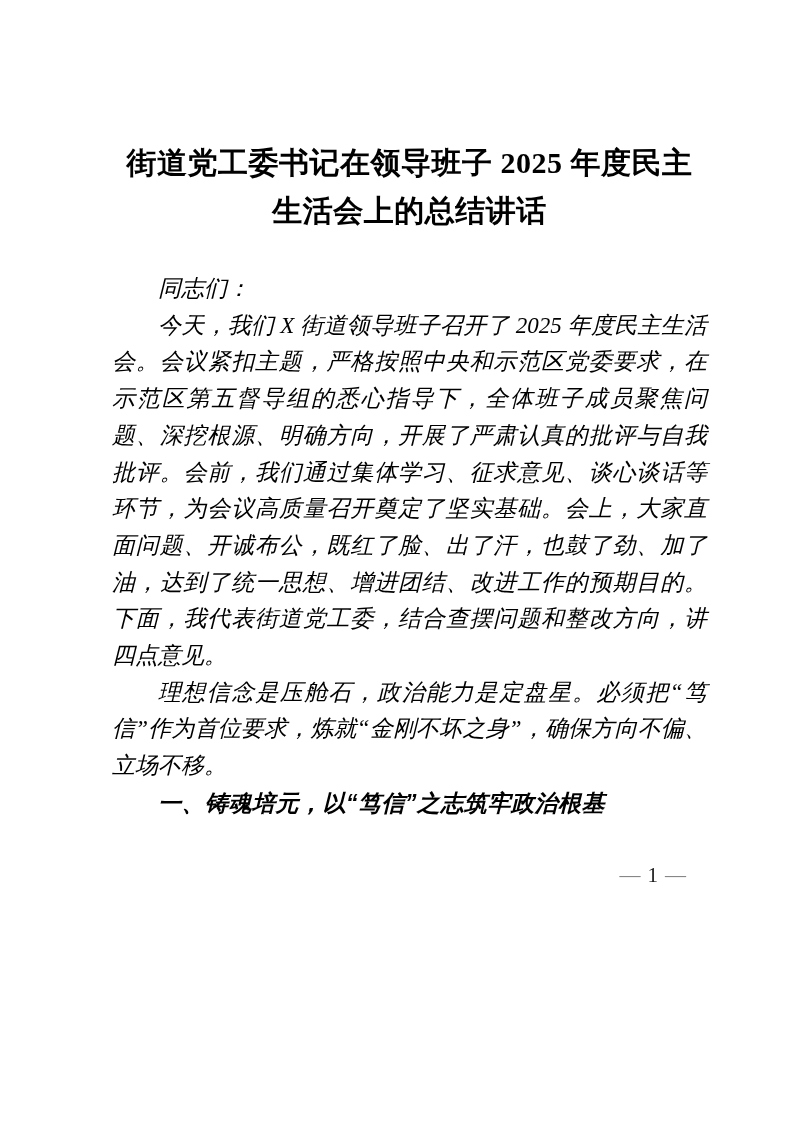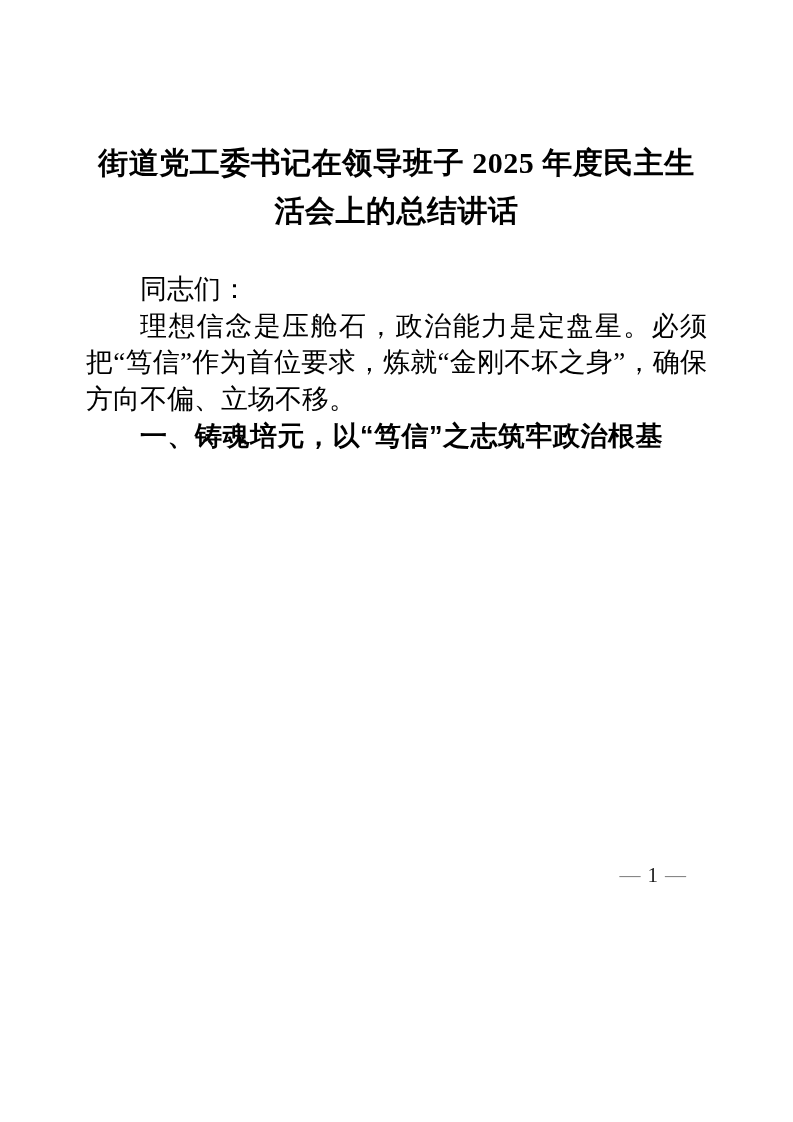--- a/index.html
+++ b/index.html
@@ -6,38 +6,39 @@
     margin: 0;
     padding: 0;
     background: #ffffff;
   }
   .page {
     position: relative;
     width: 793px;
     height: 948px;
     background: #ffffff;
     box-sizing: border-box;
-    padding: 139px 86px 0 86px;
+    padding: 139px 86px 0 112px;
     overflow: hidden;
     color: #000000;
   }
   .doc-title {
     margin: 0 0 36px 0;
     font-family: "Liberation Serif", "DejaVu Serif", serif;
     font-weight: bold;
     font-size: 30px;
     line-height: 48px;
     text-align: center;
     letter-spacing: 0.5px;
   }
   .body-text {
     font-family: "Liberation Serif", "DejaVu Serif", serif;
-    font-size: 27px;
+    font-size: 23px;
     line-height: 36.7px;
     text-align: justify;
+    font-style: italic;
   }
   .para {
     margin: 0;
     text-indent: 2em;
   }
   .heading1 {
     font-weight: bold;
     font-family: "Liberation Sans", "DejaVu Sans", sans-serif;
     letter-spacing: 0.5px;
   }
@@ -65,20 +66,21 @@
 <body>
 
 <div class="page">
 
   <h1 class="doc-title">街道党工委书记在领导班子 2025 年度民主生活会上的总结讲话</h1>
 
   <div class="body-text">
 
     <p class="para">同志们：</p>
 
+    <p class="para">今天，我们 X 街道领导班子召开了 2025 年度民主生活会。会议紧扣主题，严格按照中央和示范区党委要求，在示范区第五督导组的悉心指导下，全体班子成员聚焦问题、深挖根源、明确方向，开展了严肃认真的批评与自我批评。会前，我们通过集体学习、征求意见、谈心谈话等环节，为会议高质量召开奠定了坚实基础。会上，大家直面问题、开诚布公，既红了脸、出了汗，也鼓了劲、加了油，达到了统一思想、增进团结、改进工作的预期目的。下面，我代表街道党工委，结合查摆问题和整改方向，讲四点意见。</p>
 
     <p class="para">理想信念是压舱石，政治能力是定盘星。必须把“笃信”作为首位要求，炼就“金刚不坏之身”，确保方向不偏、立场不移。</p>
 
     <p class="para heading1">一、铸魂培元，以“笃信”之志筑牢政治根基</p>
 
 
   </div>
 
   <div class="footer">
     <span class="dash">—</span><span class="page-num">1</span><span class="dash">—</span>

